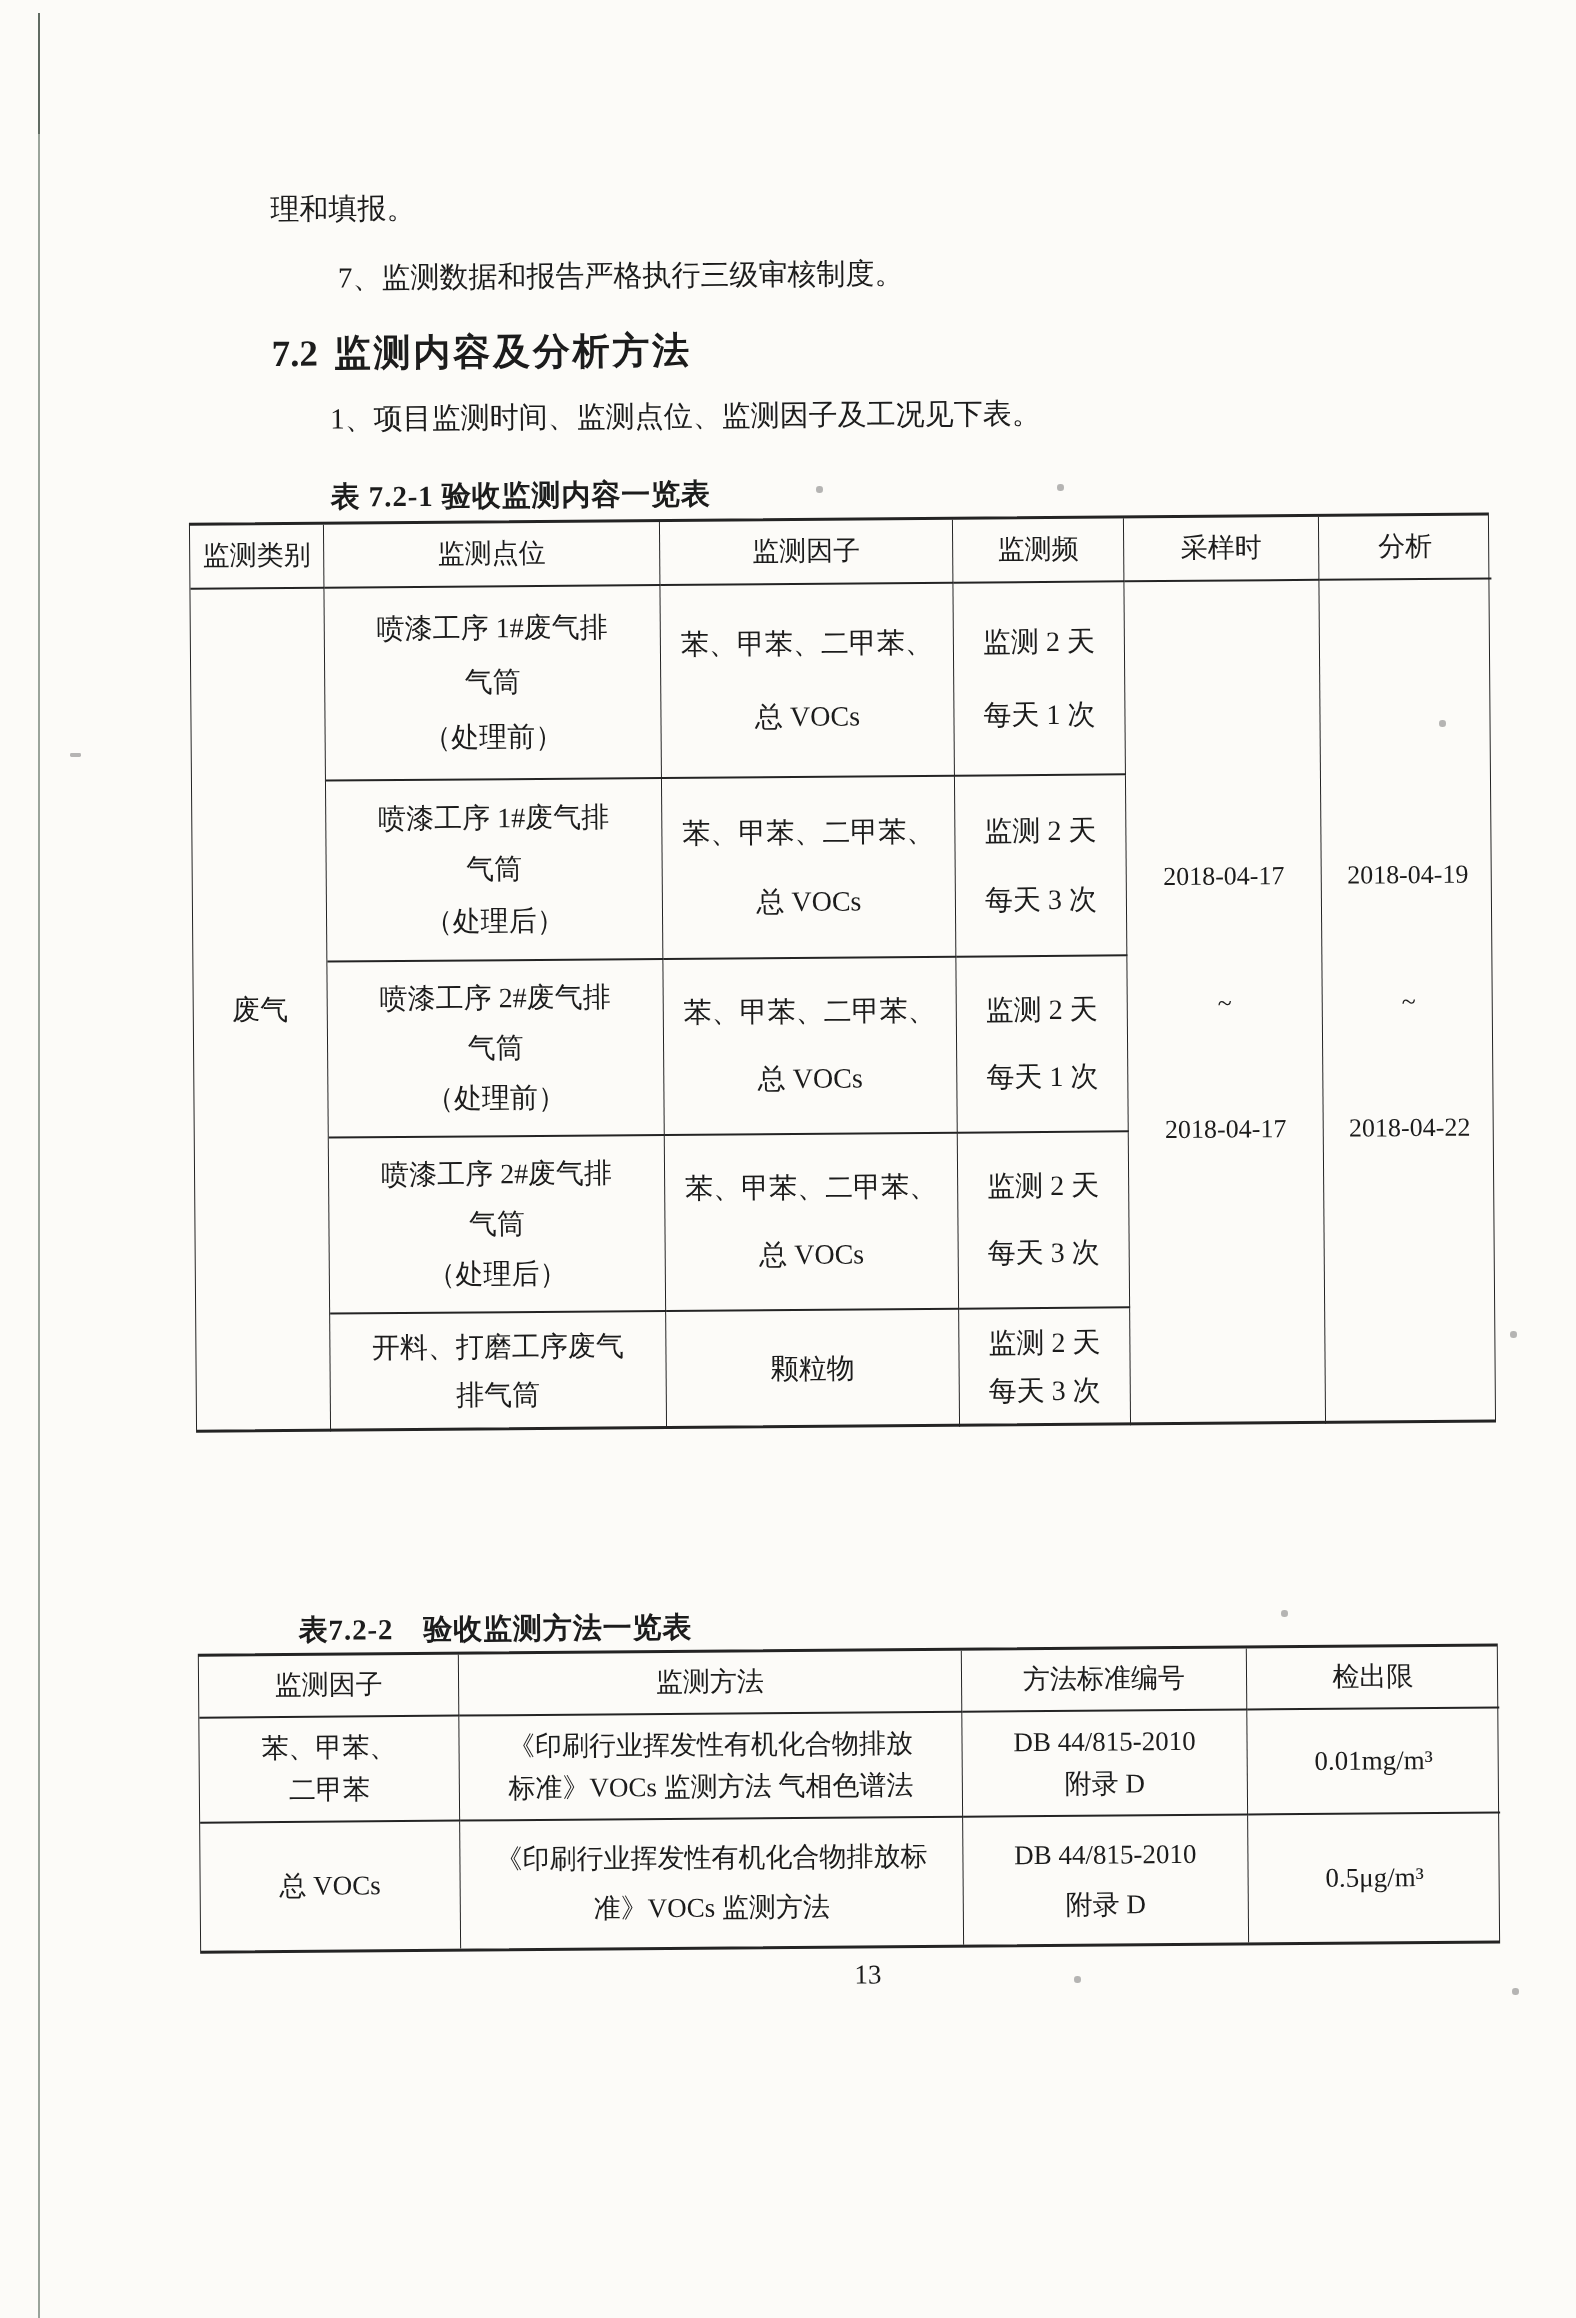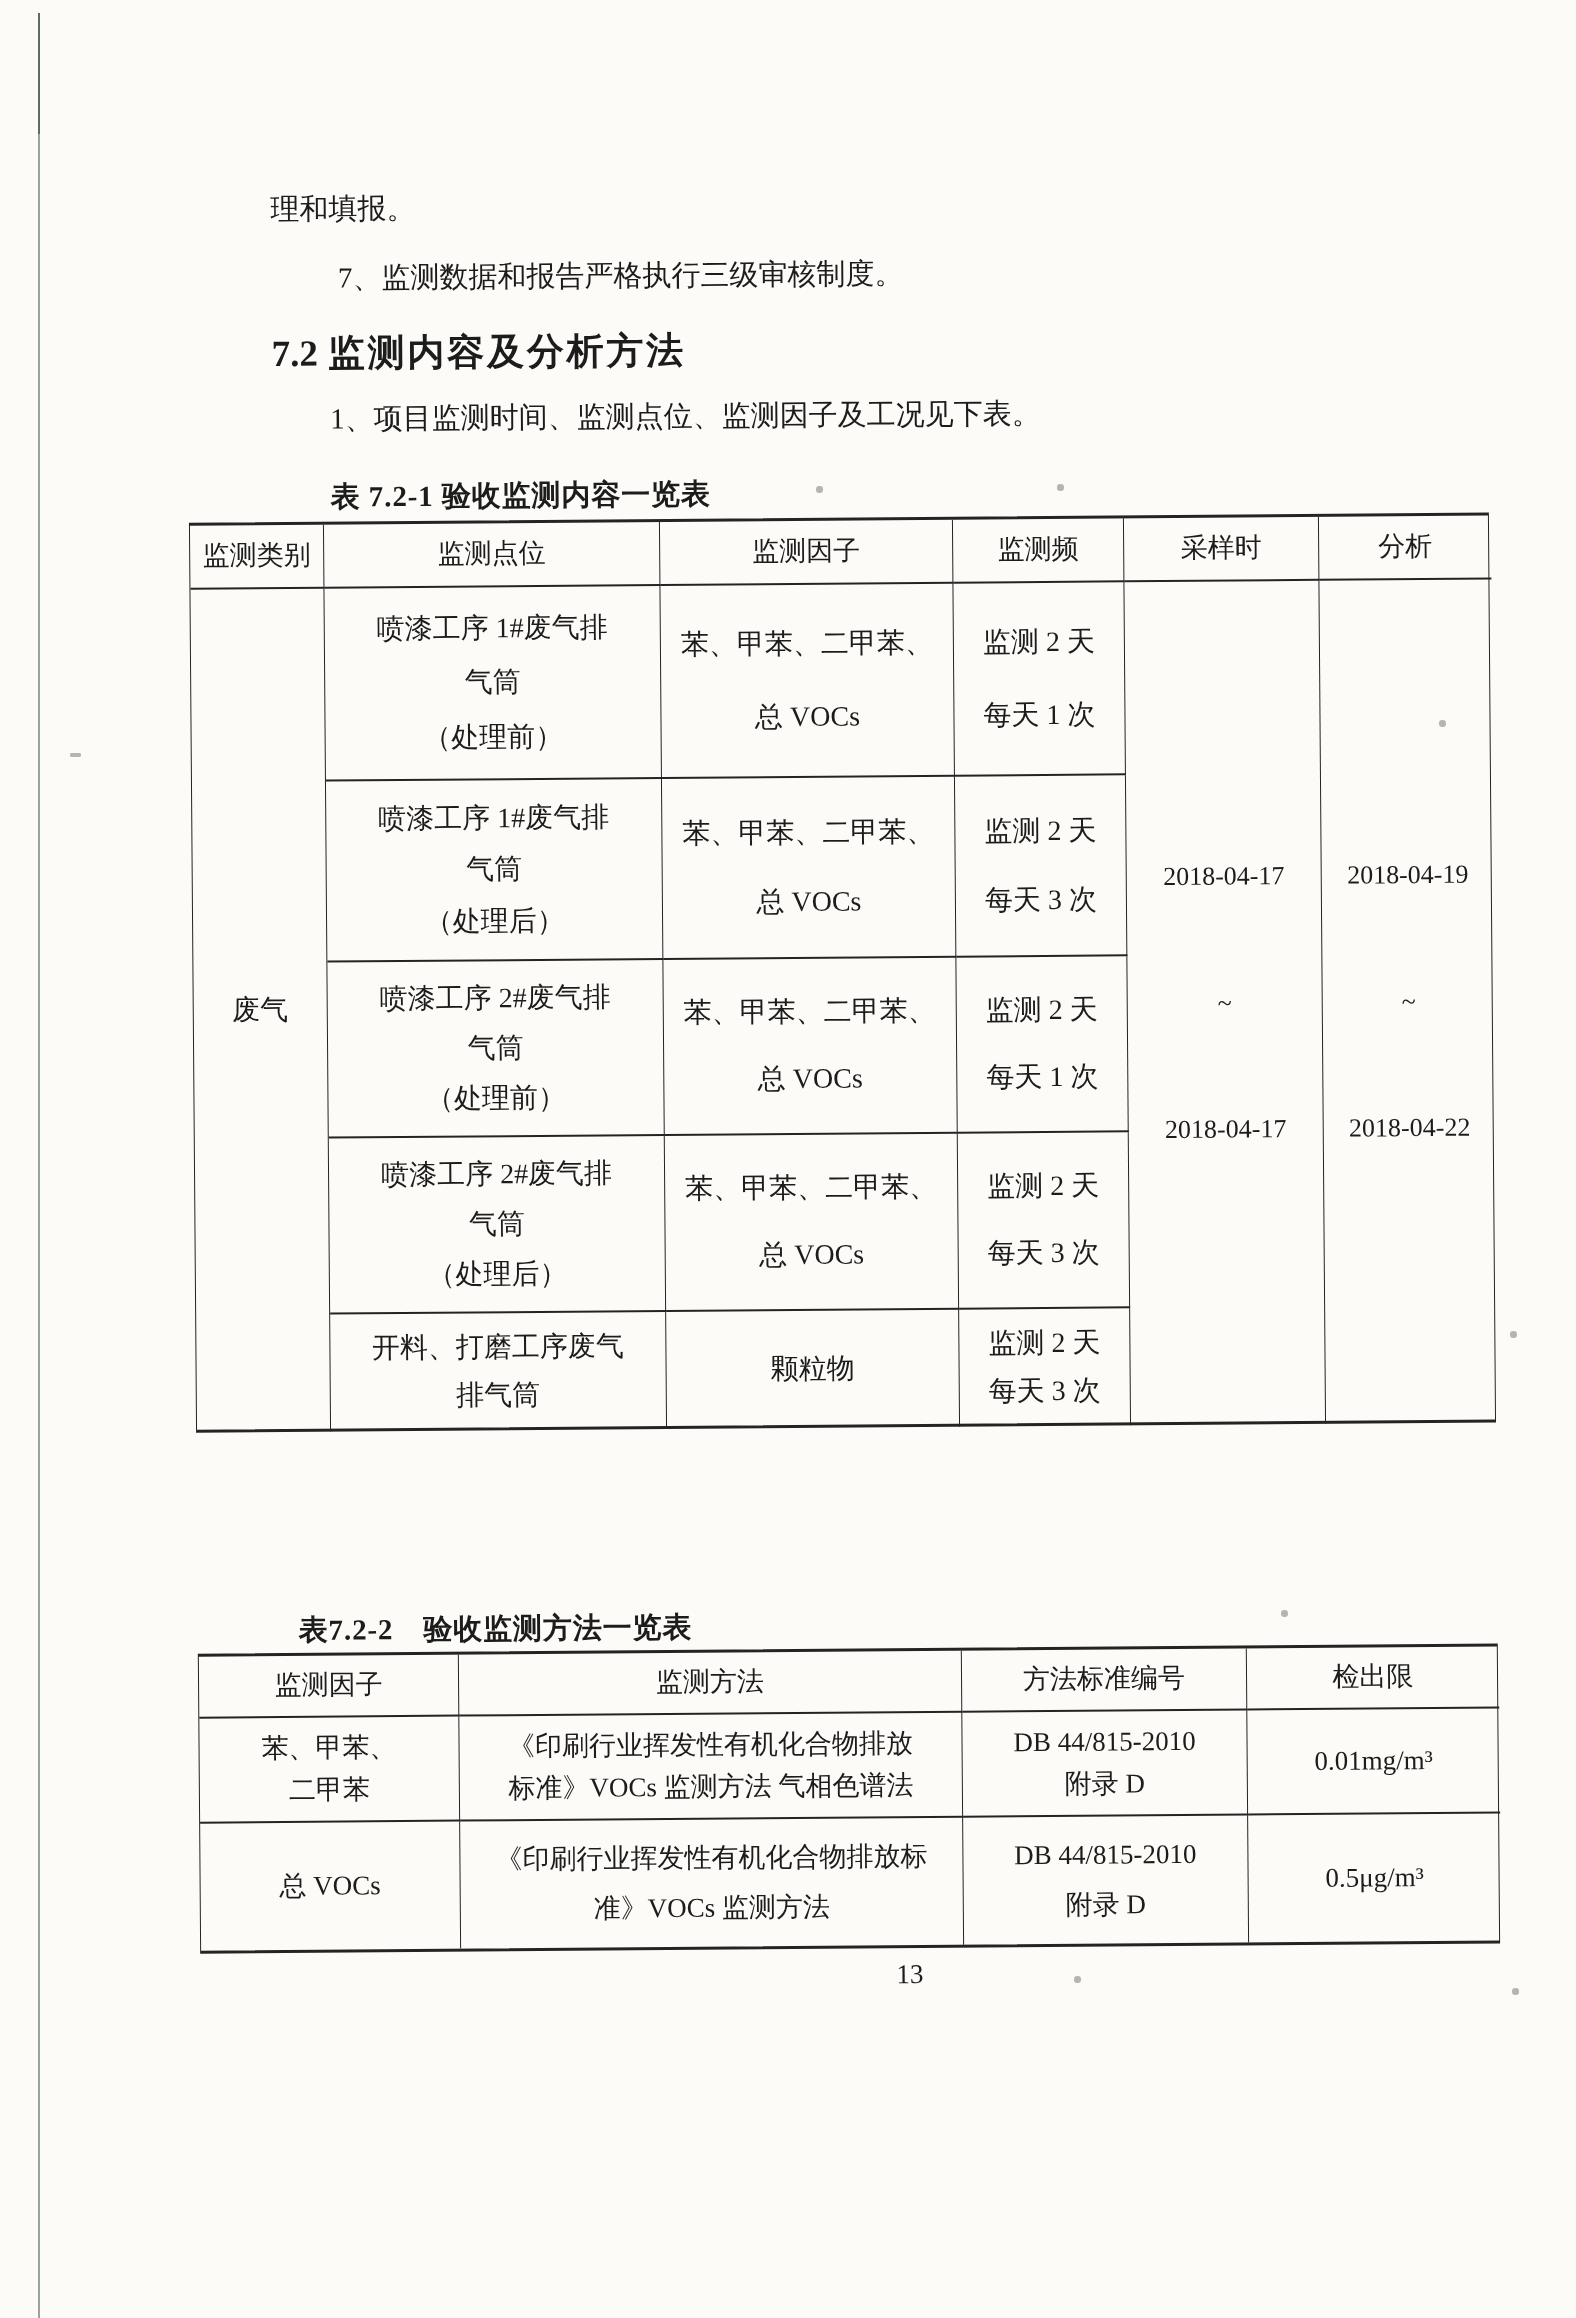--- a/index.html
+++ b/index.html
@@ -5,34 +5,34 @@
   html,body{margin:0;padding:0;}
   body{
     width:1577px;height:2597px;position:relative;overflow:hidden;
     background:#fcfbf8;color:#1c1c1c;
     font-family:"Liberation Serif","DejaVu Serif",serif;
   }
   .sheet{position:absolute;inset:0;transform:rotate(-0.45deg);transform-origin:50% 40%;}
   .abs{position:absolute;}
   .para{font-size:29px;white-space:nowrap;}
   .heading{font-size:37px;font-weight:700;letter-spacing:2.8px;white-space:nowrap;}
-  .heading .num{margin-right:10px;letter-spacing:0;}
+  .heading .num{margin-right:16px;letter-spacing:0;}
   .caption{font-size:29px;font-weight:700;white-space:nowrap;letter-spacing:0.9px;}
   .grid{display:grid;border:1.9px solid #242424;border-top-width:3.2px;border-bottom-width:3.2px;box-sizing:border-box;}
   .cell{
     display:flex;flex-direction:column;align-items:center;justify-content:space-evenly;
     text-align:center;font-size:28px;line-height:1.15;box-sizing:border-box;padding:2.8px 1.9px;
   }
   .cell.center{justify-content:center;}
   .br{border-right:1.9px solid #242424;}
   .bb{border-bottom:2.3px solid #242424;}
   .hdr{font-size:27px;}
   .dates{gap:97px;justify-content:center;font-size:26px;}
   .t2 .cell{font-size:27px;}
-  .pageno{font-size:27px;width:111px;text-align:right;}
+  .pageno{font-size:27px;width:111px;text-align:center;}
   .edge-line{
     position:absolute;left:38px;top:13px;width:1.9px;height:2571px;
     background:linear-gradient(#606b62 0 121px,#9aa49b 121px);
   }
   .speck{position:absolute;width:6.5px;height:6.5px;border-radius:50%;background:#7a7a7a;opacity:.55;}
   .speck.dash{width:11px;height:3.7px;border-radius:1.4px;}
 </style>
 </head>
 <body>
 

